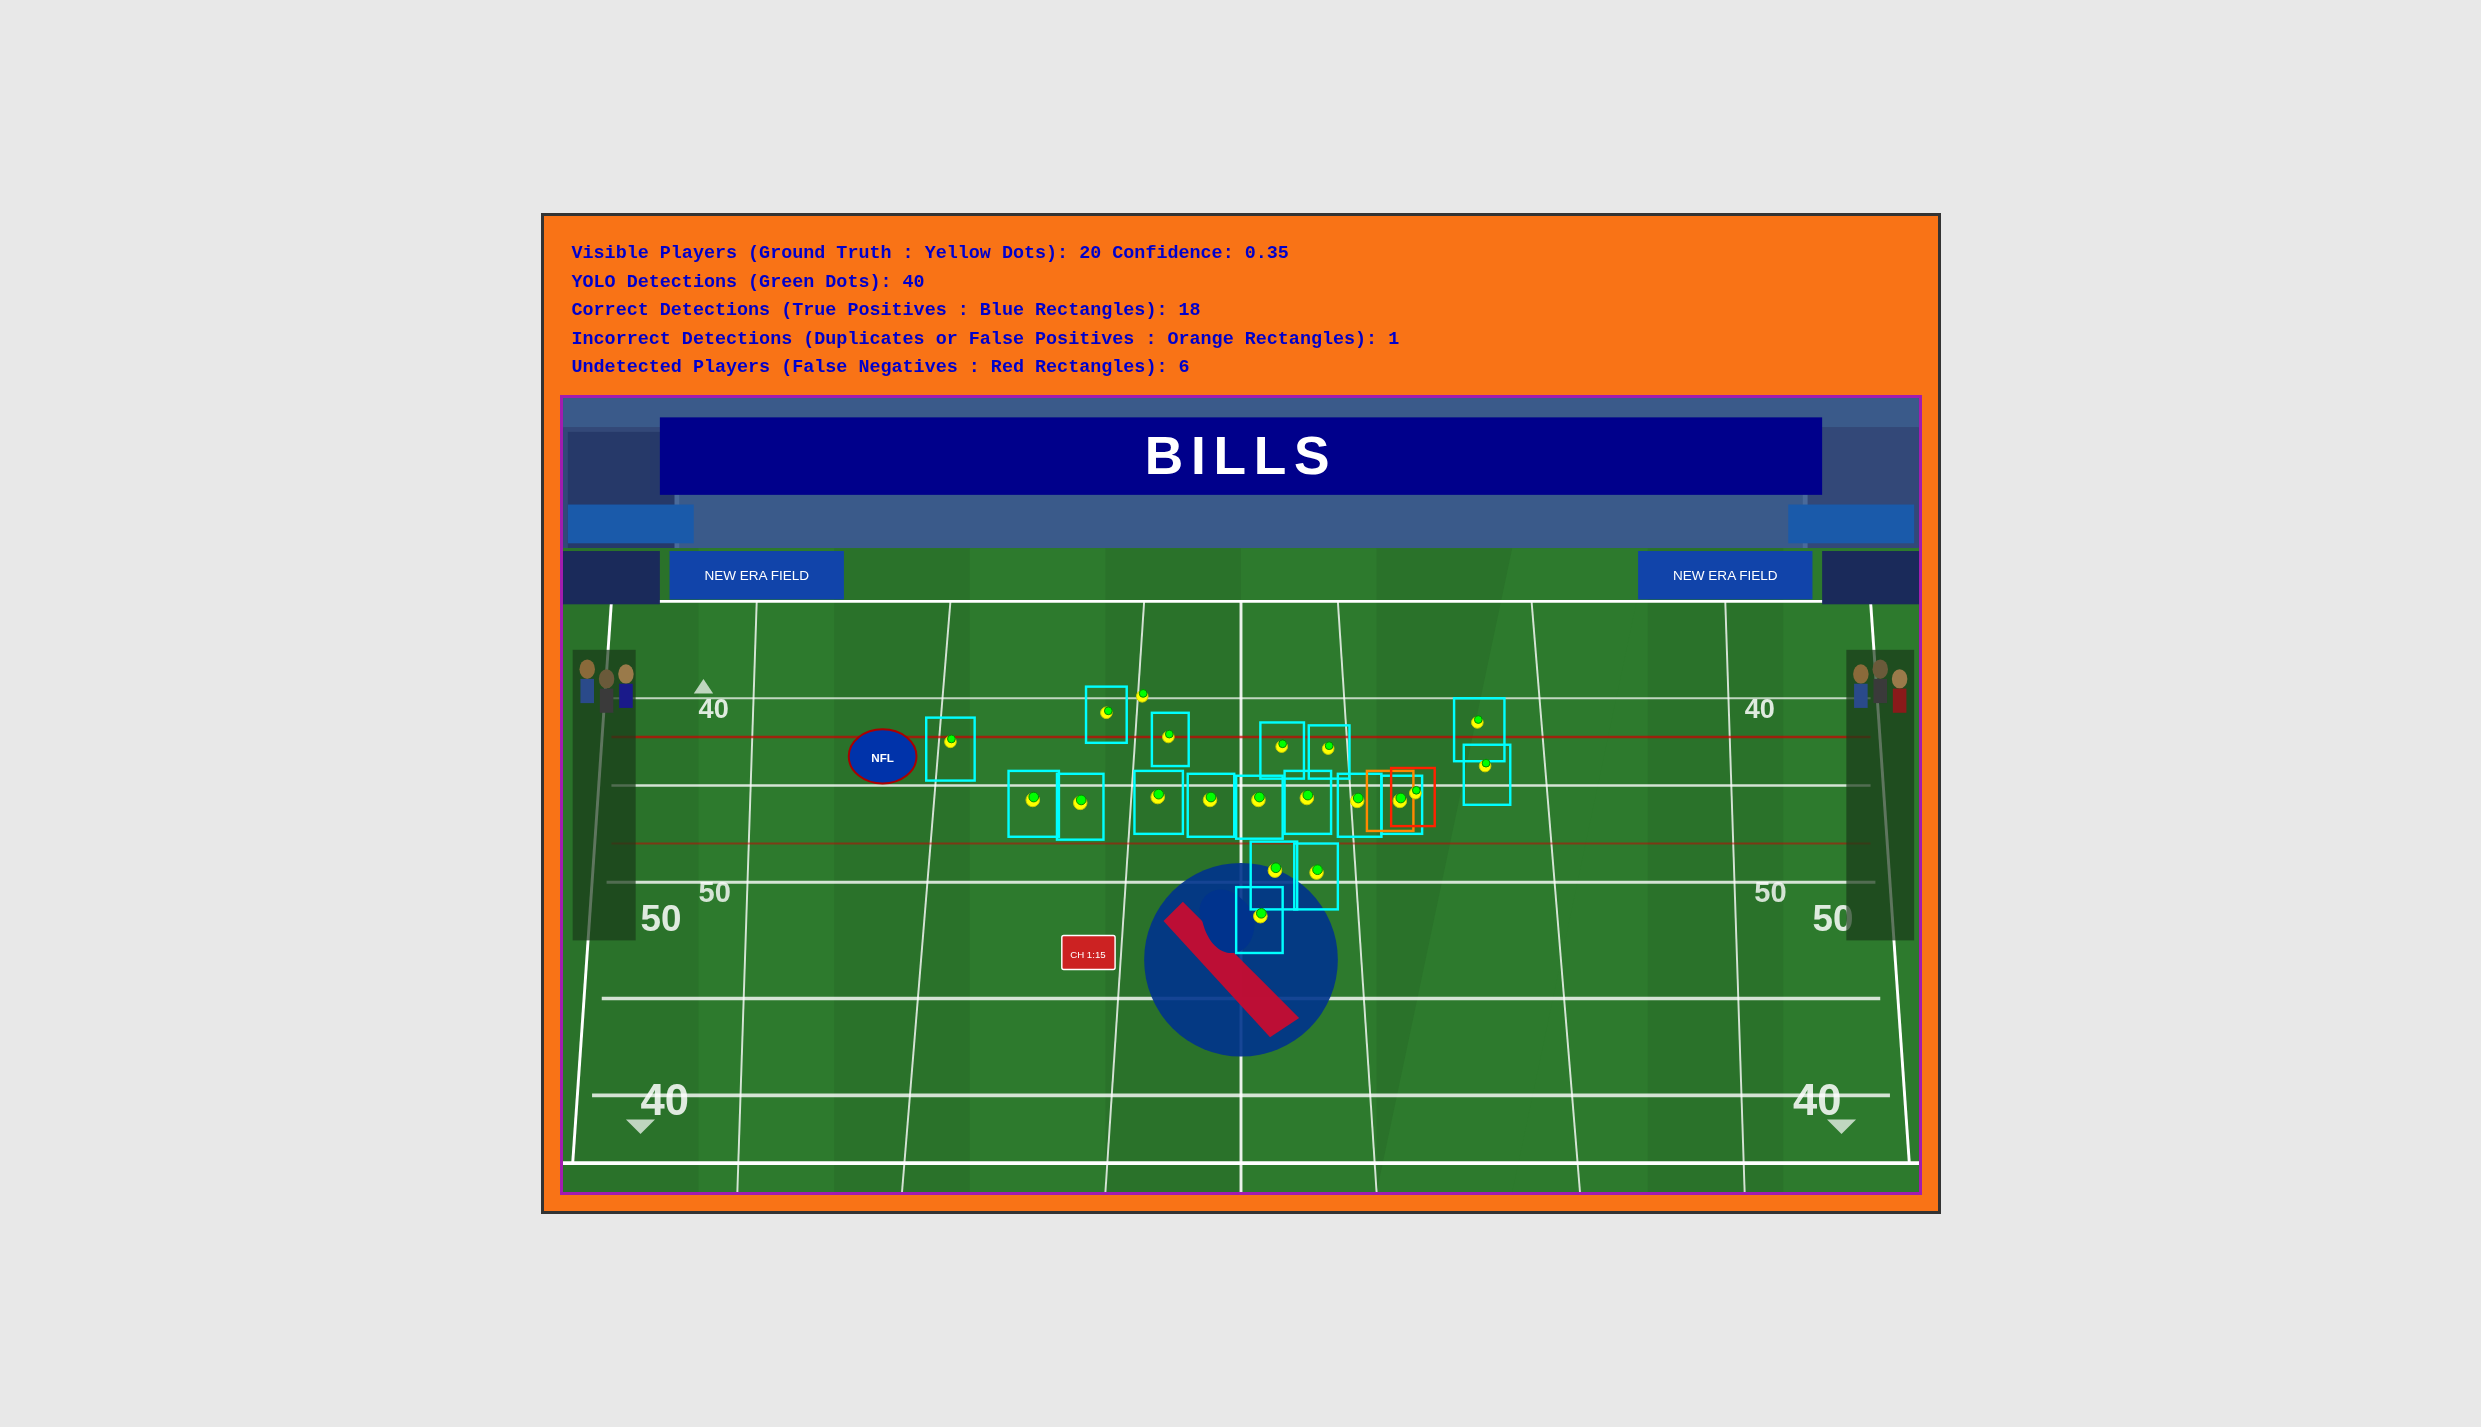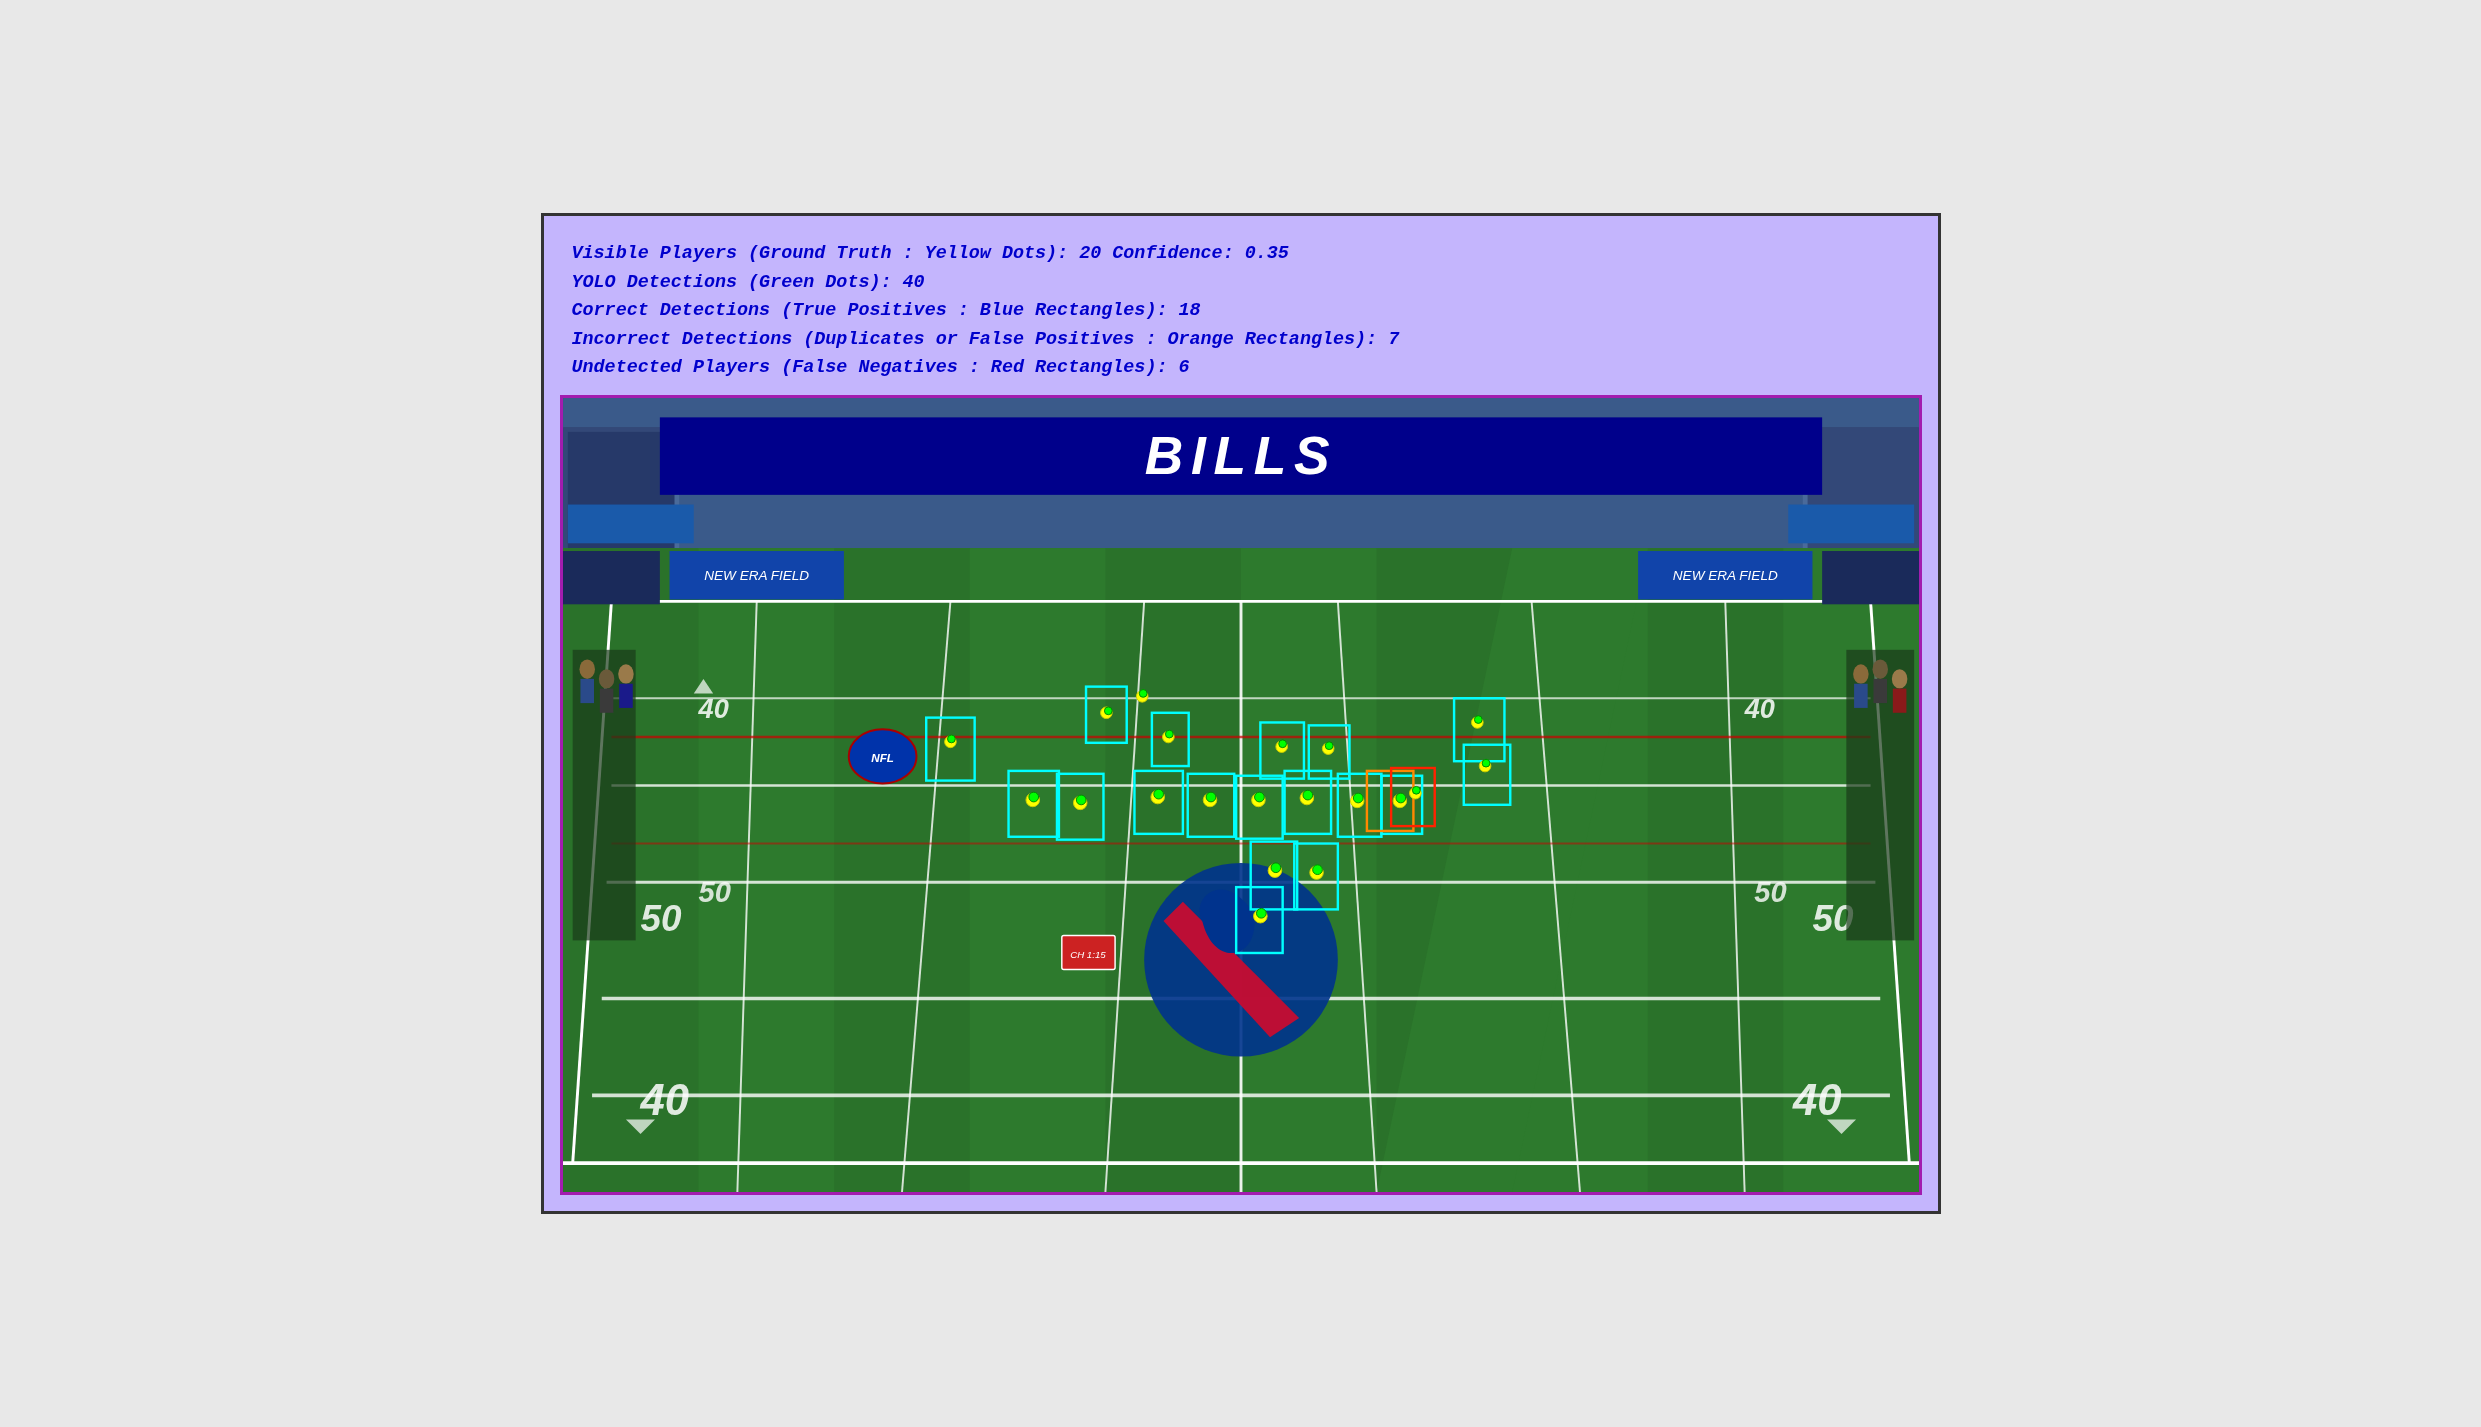--- a/index.html
+++ b/index.html
@@ -5,26 +5,25 @@
     * { margin: 0; padding: 0; box-sizing: border-box; }
     body {
       background: #e8e8e8;
       display: flex;
       justify-content: center;
       align-items: center;
       min-height: 100vh;
       font-family: Arial, sans-serif;
     }
     .main-container {
-      background: #c4b5fd;
+      background: #f97316;
       border: 3px solid #333;
       width: 98vw;
       max-width: 1400px;
       padding: 16px;
-      font-style: italic;
     }
     .stats-panel {
       padding: 8px 12px 12px 12px;
       font-family: 'Courier New', monospace;
     }
     .stats-line {
       font-size: 1.15em;
       font-weight: bold;
       color: #0000cc;
       line-height: 1.55;
@@ -44,21 +43,21 @@
   </style>
 </head>
 <body>
 
 <div class="main-container">
 
   <div class="stats-panel">
     <div class="stats-line">Visible Players (Ground Truth : Yellow Dots): 20      Confidence: 0.35</div>
     <div class="stats-line">YOLO Detections (Green Dots): 40</div>
     <div class="stats-line">Correct Detections (True Positives : Blue Rectangles): 18</div>
-    <div class="stats-line">Incorrect Detections (Duplicates or False Positives : Orange Rectangles): 7</div>
+    <div class="stats-line">Incorrect Detections (Duplicates or False Positives : Orange Rectangles): 1</div>
     <div class="stats-line">Undetected Players (False Negatives : Red Rectangles): 6</div>
   </div>
 
   <div class="field-container">
     <svg class="field-svg" viewBox="0 0 1400 820" xmlns="http://www.w3.org/2000/svg">
 
       <rect width="1400" height="820" fill="#2a4a7a"></rect>
 
       <rect x="0" y="0" width="1400" height="160" fill="#3a5a8a"></rect>
 

